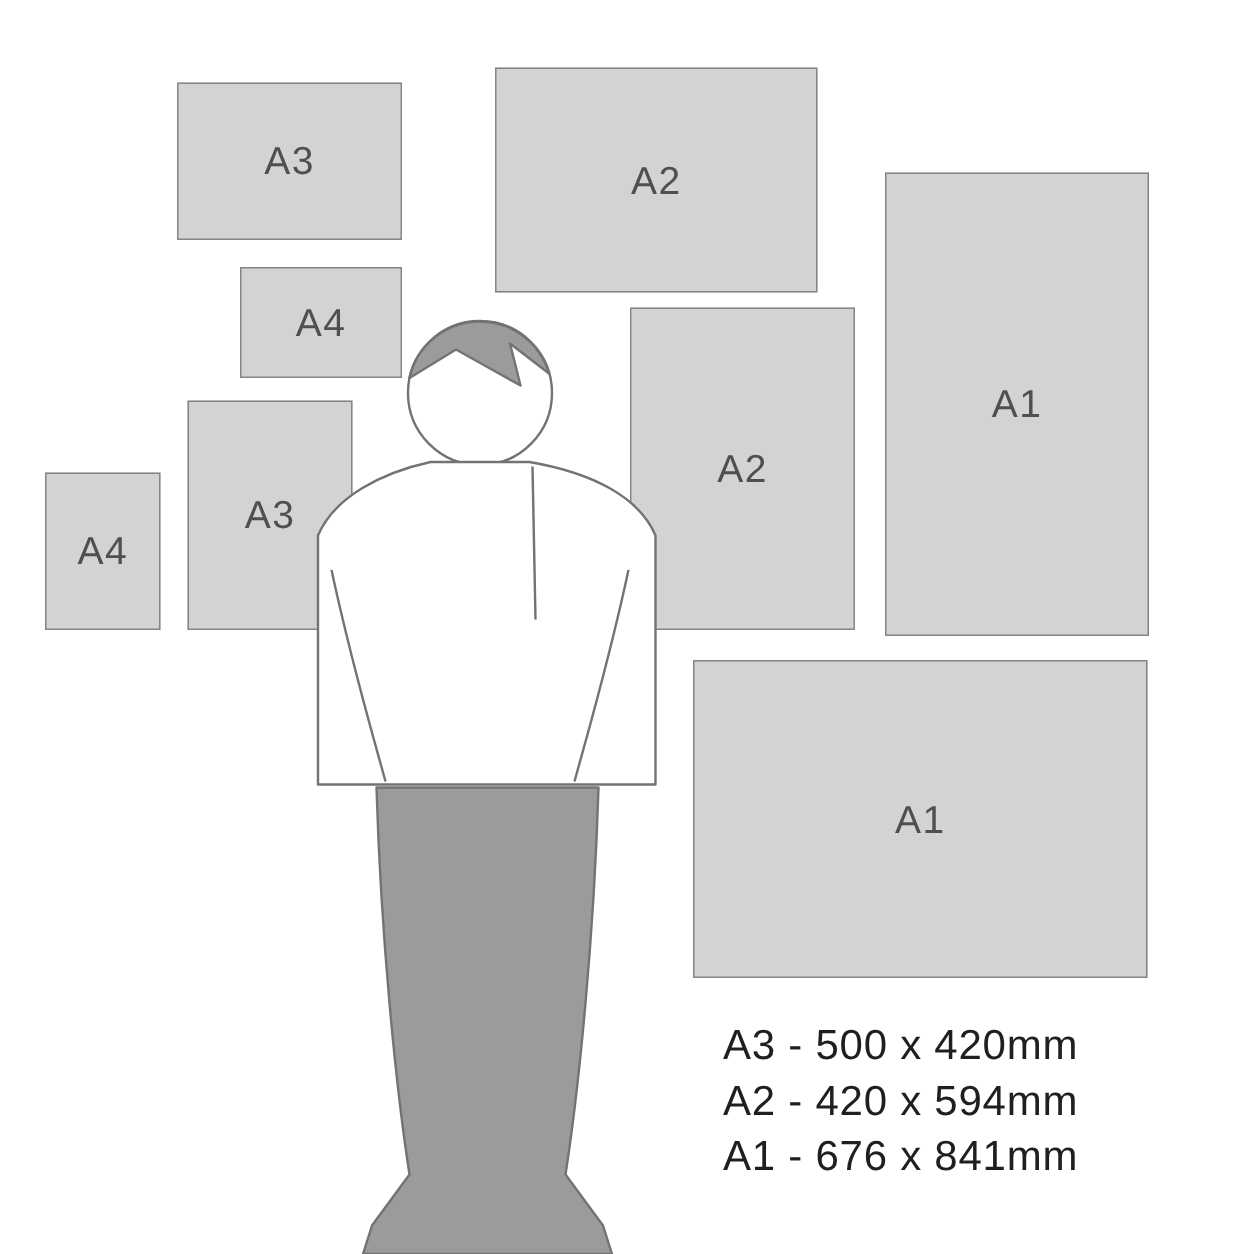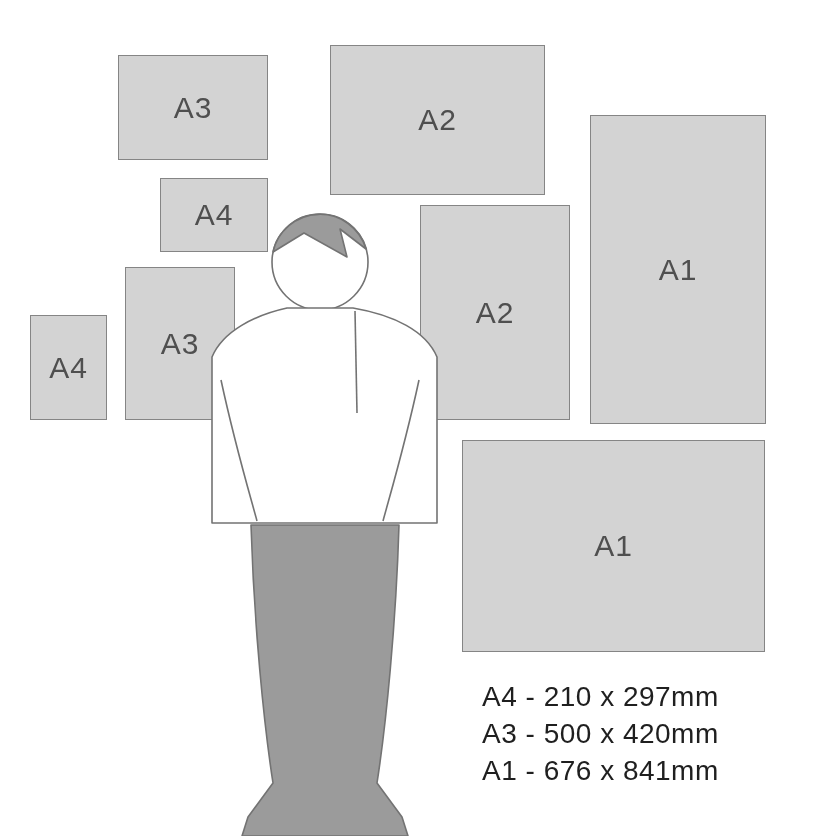--- a/index.html
+++ b/index.html
@@ -17,21 +17,21 @@
   .paper {
     position: absolute;
     background: var(--paper_fill, #d3d3d3);
     border: 1.5px solid var(--paper_border, #858585);
     display: flex;
     align-items: center;
     justify-content: center;
   }
 
   .paper-label {
-    font-size: 30px;
+    font-size: 26px;
     color: var(--paper_label, #4f4f4f);
     letter-spacing: 1px;
     user-select: none;
   }
 
   .figure {
     position: absolute;
     left: 165px;
     top: 205px;
     width: 310px;
@@ -107,18 +107,18 @@
 
     <path class="stroked" fill="none" d="M 56 175 C 70 240, 85 290, 92 316"></path>
     <path class="stroked" fill="none" d="M 254 175 C 240 240, 225 290, 218 316"></path>
 
     <path class="stroked" fill="none" d="M 190 106 L 192 208"></path>
 
     <path class="stroked" d="M 86 320 L 234 320 C 231 420, 221 520, 212 578 L 237 612 L 243 631 L 77 631 L 83 612 L 108 578 C 99 520, 89 420, 86 320 Z" fill="#9b9b9b"></path>
   </svg>
 
   <div class="legend">
-    <div class="legend-line">A4 - 210 x 297mm</div>
     <div class="legend-line">A3 - 500 x 420mm</div>
+    <div class="legend-line">A2 - 420 x 594mm</div>
     <div class="legend-line">A1 - 676 x 841mm</div>
   </div>
 
 </div>
 
 </body></html>

